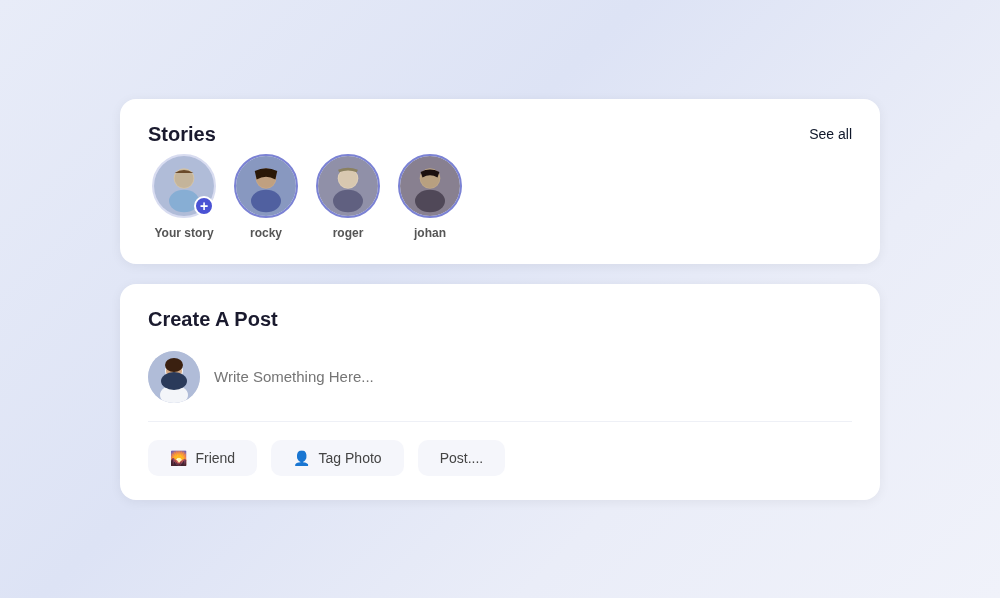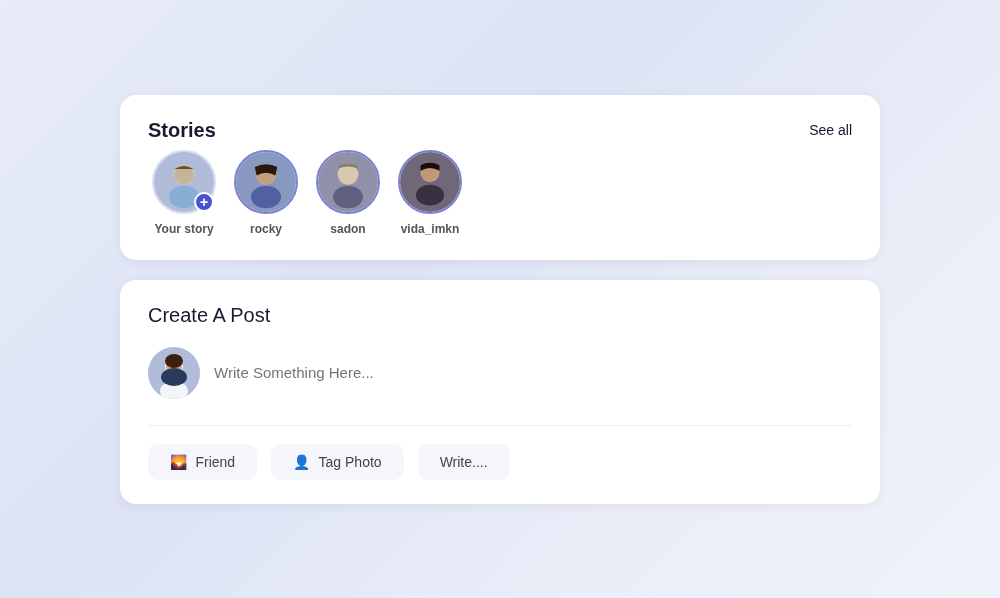--- a/index.html
+++ b/index.html
@@ -111,29 +111,29 @@
     .story-label {
       font-size: 12px;
       color: #555;
       text-align: center;
       font-weight: 700;
     }
 
     
     .create-post-title {
       font-size: 20px;
-      font-weight: 400;
+      font-weight: 700;
       color: #1a1a2e;
       margin-bottom: 20px;
     }
 
     .post-input-row {
       display: flex;
       gap: 14px;
-      padding-bottom: 26px;
+      padding-bottom: 18px;
       border-bottom: 1px solid #eef0f6;
     }
 
     .user-avatar {
       width: 52px;
       height: 52px;
       border-radius: 50%;
       overflow: hidden;
       flex-shrink: 0;
       background: #c0c8e0;
@@ -216,35 +216,35 @@
           <div class="avatar-circle has-story">
             <svg viewBox="0 0 64 64" xmlns="http://www.w3.org/2000/svg">
               <circle cx="32" cy="32" r="32" fill="#9090a8"></circle>
      <circle cx="32" cy="24" r="11" fill="#e0d0b8"></circle>
      <ellipse cx="32" cy="48" rx="16" ry="12" fill="#606080"></ellipse>
      <circle cx="32" cy="24" r="10" fill="#d8c8b0"></circle>
      <path d="M22 16 Q32 12 42 16" stroke="#8a8060" stroke-width="3" fill="none"></path>
             </svg>
           </div>
         </div>
-        <span class="story-label">sadon</span>
+        <span class="story-label">roger</span>
       </div>
       <div class="story-item">
         <div class="avatar-wrapper">
           <div class="avatar-circle has-story">
             <svg viewBox="0 0 64 64" xmlns="http://www.w3.org/2000/svg">
-              <circle cx="32" cy="32" r="32" fill="#706878"></circle>
-     <circle cx="32" cy="22" r="10" fill="#c8a880"></circle>
-     <ellipse cx="32" cy="46" rx="15" ry="11" fill="#3a3040"></ellipse>
-     <circle cx="32" cy="22" r="9" fill="#c09878"></circle>
-     <path d="M22 14 Q32 9 42 14 L42 20 Q32 14 22 20Z" fill="#1a0c08"></path>
-            </svg>
-          </div>
-        </div>
-        <span class="story-label">vida_imkn</span>
+              <circle cx="32" cy="32" r="32" fill="#888090"></circle>
+     <circle cx="32" cy="24" r="11" fill="#c0a888"></circle>
+     <ellipse cx="32" cy="48" rx="16" ry="12" fill="#504858"></ellipse>
+     <circle cx="32" cy="24" r="10" fill="#b8a080"></circle>
+     <path d="M22 17 Q32 12 42 17 L40 23 Q32 18 24 23Z" fill="#1a1010"></path>
+            </svg>
+          </div>
+        </div>
+        <span class="story-label">johan</span>
       </div>
     </div>
 </div>
 
 <div class="card">
   <div class="create-post-title">Create A Post</div>
   <div class="post-input-row">
     <div class="user-avatar">
       <svg viewBox="0 0 52 52" xmlns="http://www.w3.org/2000/svg">
         <circle cx="26" cy="26" r="26" fill="#b0bcd8"></circle>
@@ -261,16 +261,16 @@
   <div class="post-actions">
     <button class="action-btn">
       <span>🌄</span>
       <span>Friend</span>
     </button>
     <button class="action-btn">
       <span>👤</span>
       <span>Tag Photo</span>
     </button>
     <button class="action-btn">
-      <span>Write....</span>
+      <span>Post....</span>
     </button>
   </div>
 </div>
 
 </body></html>

